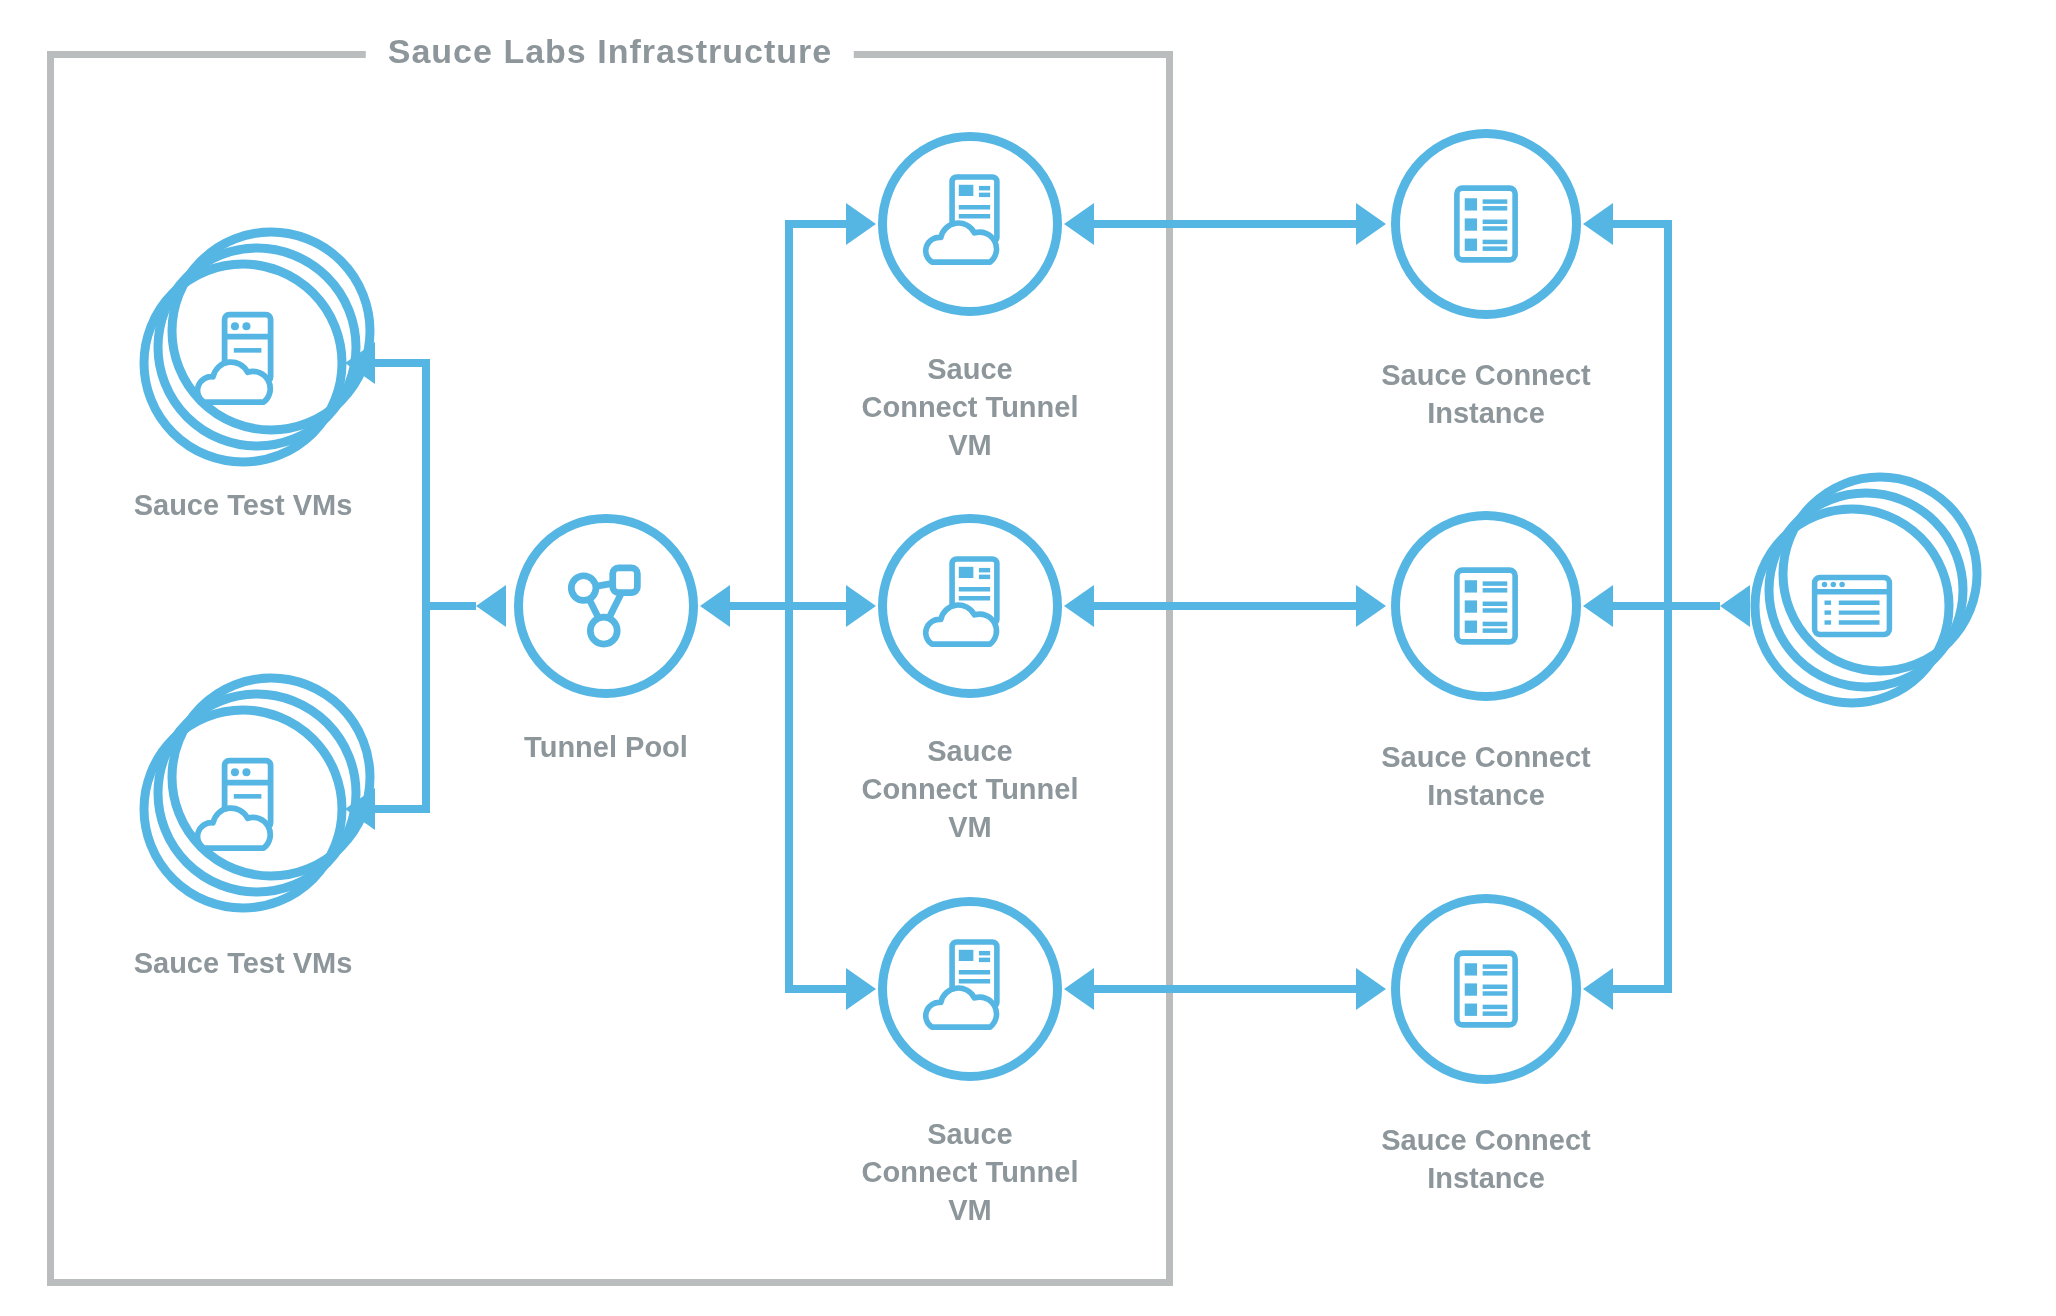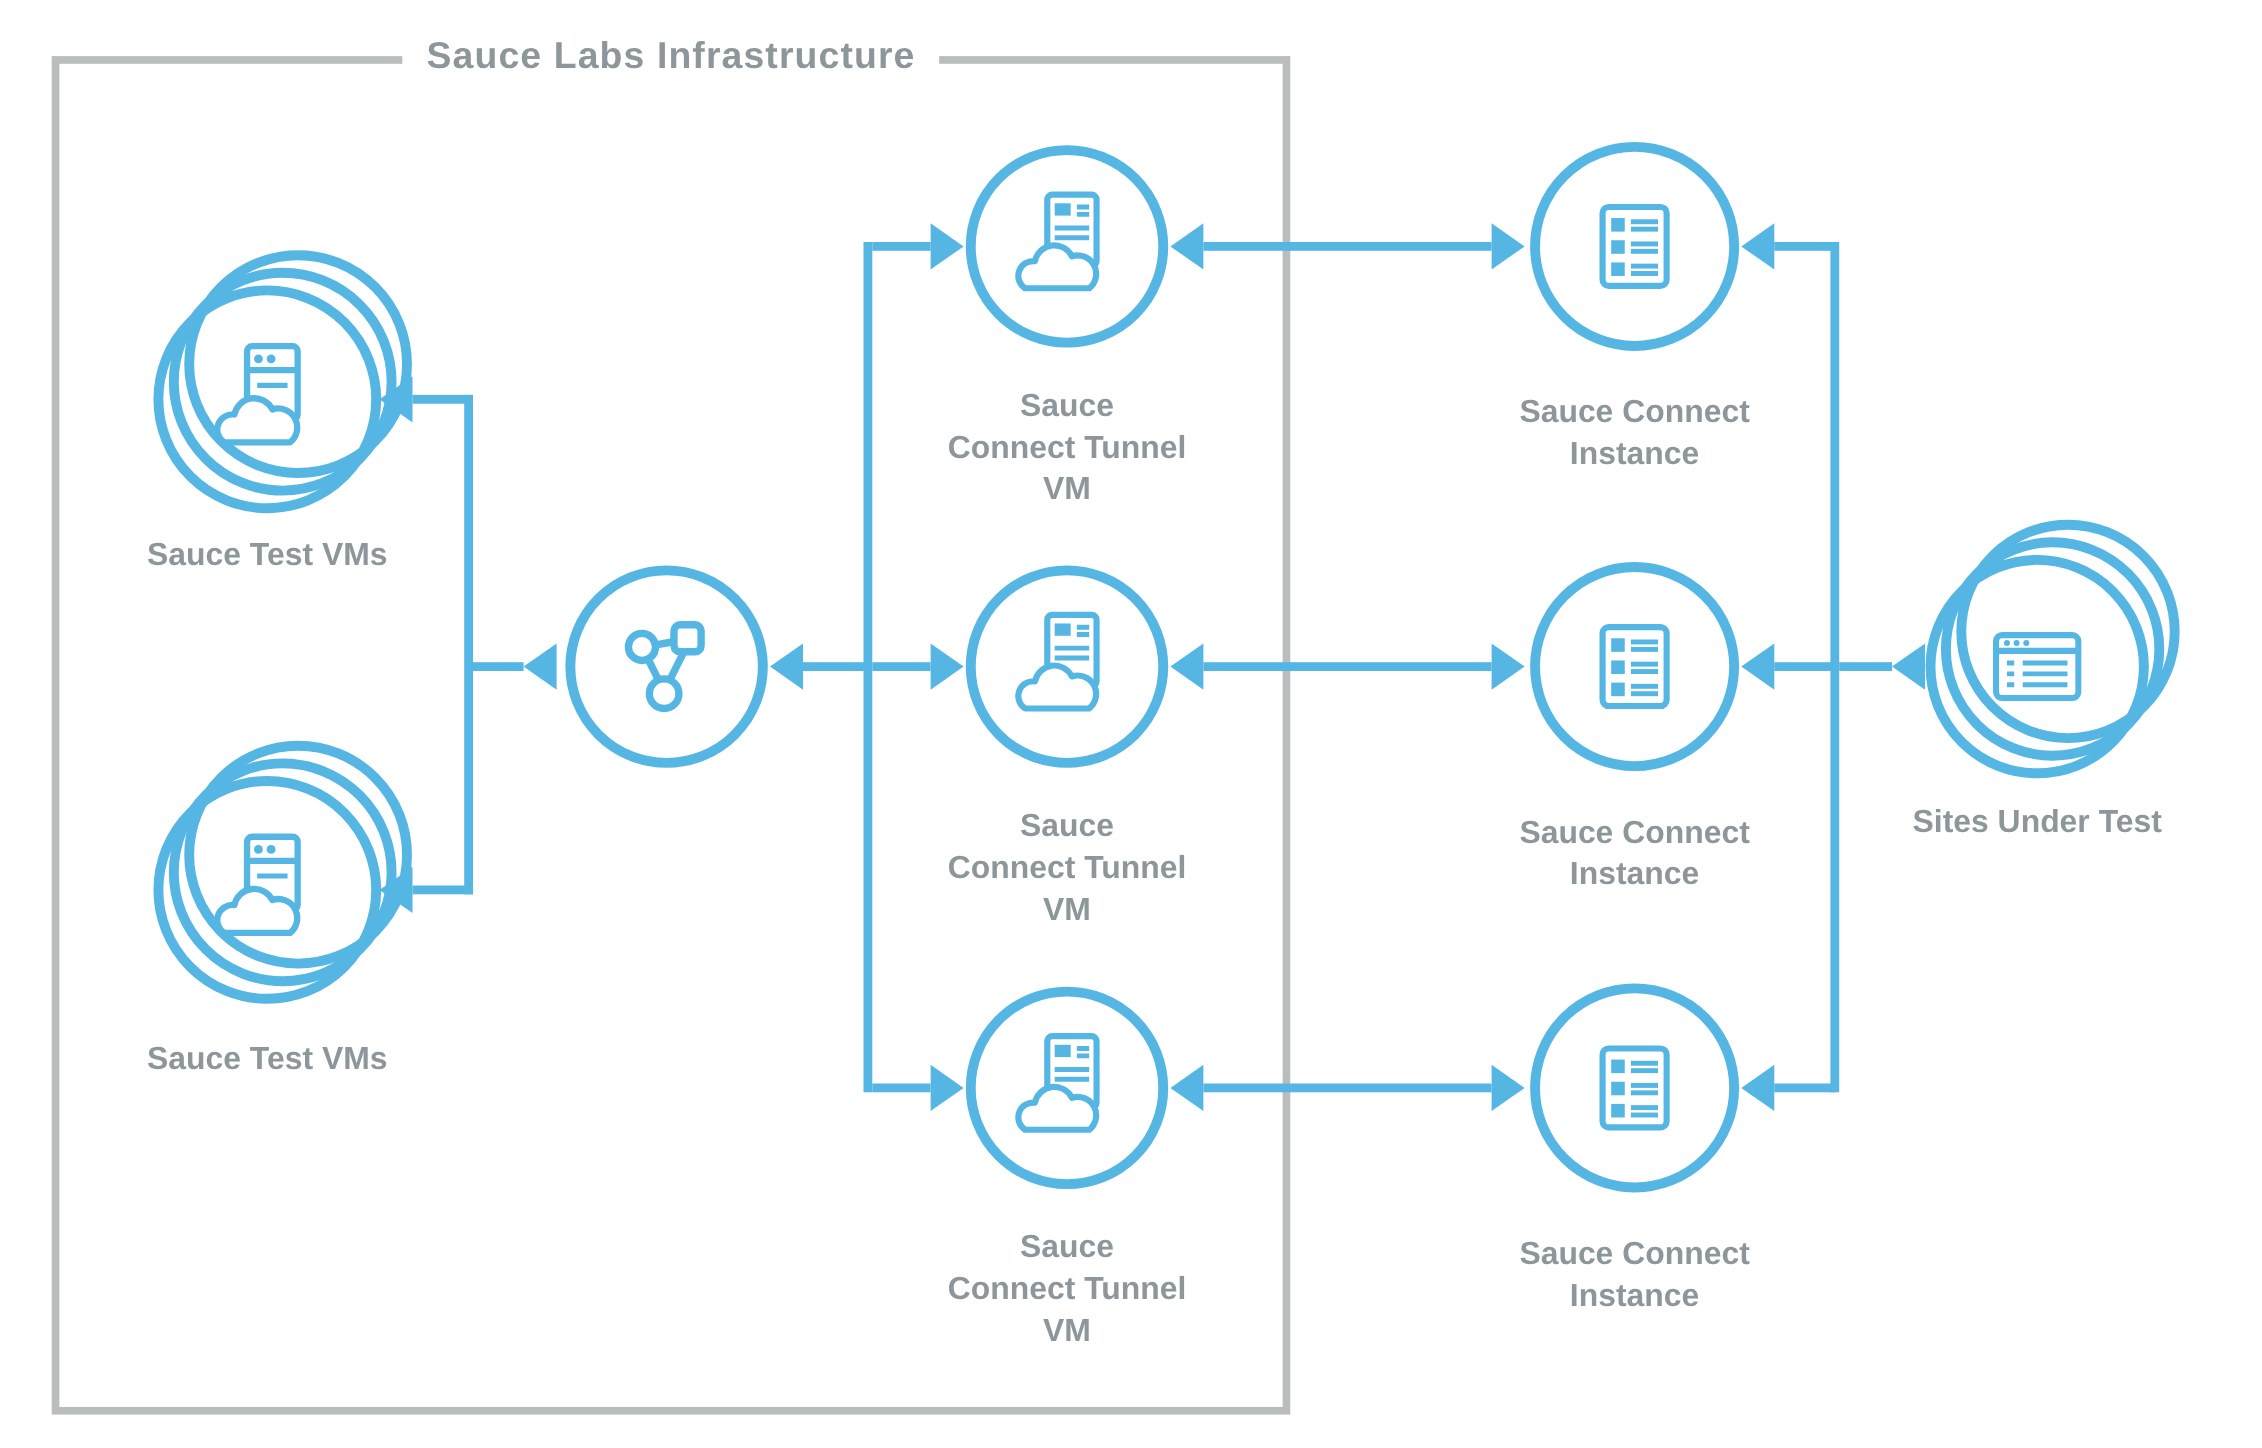--- a/index.html
+++ b/index.html
@@ -127,20 +127,21 @@
   <div class="node-circle" style="left:514px;top:514px;width:184px;height:184px;">
     <svg width="112" height="112" viewBox="0 0 100 100">
       <line class="icon-stroke" x1="32" y1="34" x2="66" y2="28" stroke-width="6"></line>
       <line class="icon-stroke" x1="34" y1="42" x2="46" y2="66" stroke-width="6"></line>
       <line class="icon-stroke" x1="64" y1="38" x2="50" y2="66" stroke-width="6"></line>
       <circle cx="30" cy="34" r="11" fill="#fff" stroke="currentColor" stroke-width="6"></circle>
       <rect x="56" y="16" width="22" height="22" rx="5" fill="#fff" stroke="currentColor" stroke-width="6"></rect>
       <circle cx="48" cy="72" r="12" fill="#fff" stroke="currentColor" stroke-width="6"></circle>
     </svg>
   </div>
+  <div class="node-label" style="left:406px;top:728px;">Tunnel Pool</div>
 
   <div class="node-circle" style="left:878px;top:132px;width:184px;height:184px;">
     <svg width="112" height="112" viewBox="0 0 100 100">
       <rect class="icon-stroke" x="34" y="8" width="40" height="58" rx="4" stroke-width="5" fill="#fff"></rect>
       <rect x="40" y="15" width="13" height="10" fill="currentColor"></rect>
       <line class="icon-stroke" x1="58" y1="18" x2="68" y2="18" stroke-width="4"></line>
       <line class="icon-stroke" x1="58" y1="24" x2="68" y2="24" stroke-width="4"></line>
       <line class="icon-stroke" x1="40" y1="35" x2="68" y2="35" stroke-width="4"></line>
       <line class="icon-stroke" x1="40" y1="43" x2="68" y2="43" stroke-width="4"></line>
       <path d="M16 84 A12 12 0 0 1 24 62 A16 16 0 0 1 54 58 A15 15 0 0 1 68 84 Z" fill="#fff" stroke="currentColor" stroke-width="5" stroke-linejoin="round"></path>
@@ -242,15 +243,14 @@
       <circle cx="33" cy="30.5" r="2.5" fill="currentColor"></circle>
       <circle cx="41" cy="30.5" r="2.5" fill="currentColor"></circle>
       <line class="icon-stroke" x1="25" y1="47" x2="31" y2="47" stroke-width="4"></line>
       <line class="icon-stroke" x1="25" y1="56" x2="31" y2="56" stroke-width="4"></line>
       <line class="icon-stroke" x1="25" y1="65" x2="31" y2="65" stroke-width="4"></line>
       <line class="icon-stroke" x1="38" y1="47" x2="75" y2="47" stroke-width="4"></line>
       <line class="icon-stroke" x1="38" y1="56" x2="75" y2="56" stroke-width="4"></line>
       <line class="icon-stroke" x1="38" y1="65" x2="75" y2="65" stroke-width="4"></line>
     </g>
   </svg>
-  <div class="node-label" style="left:1652px;top:728px;">Sites Under Test</div>
 
 </div>
 
 </body></html>

